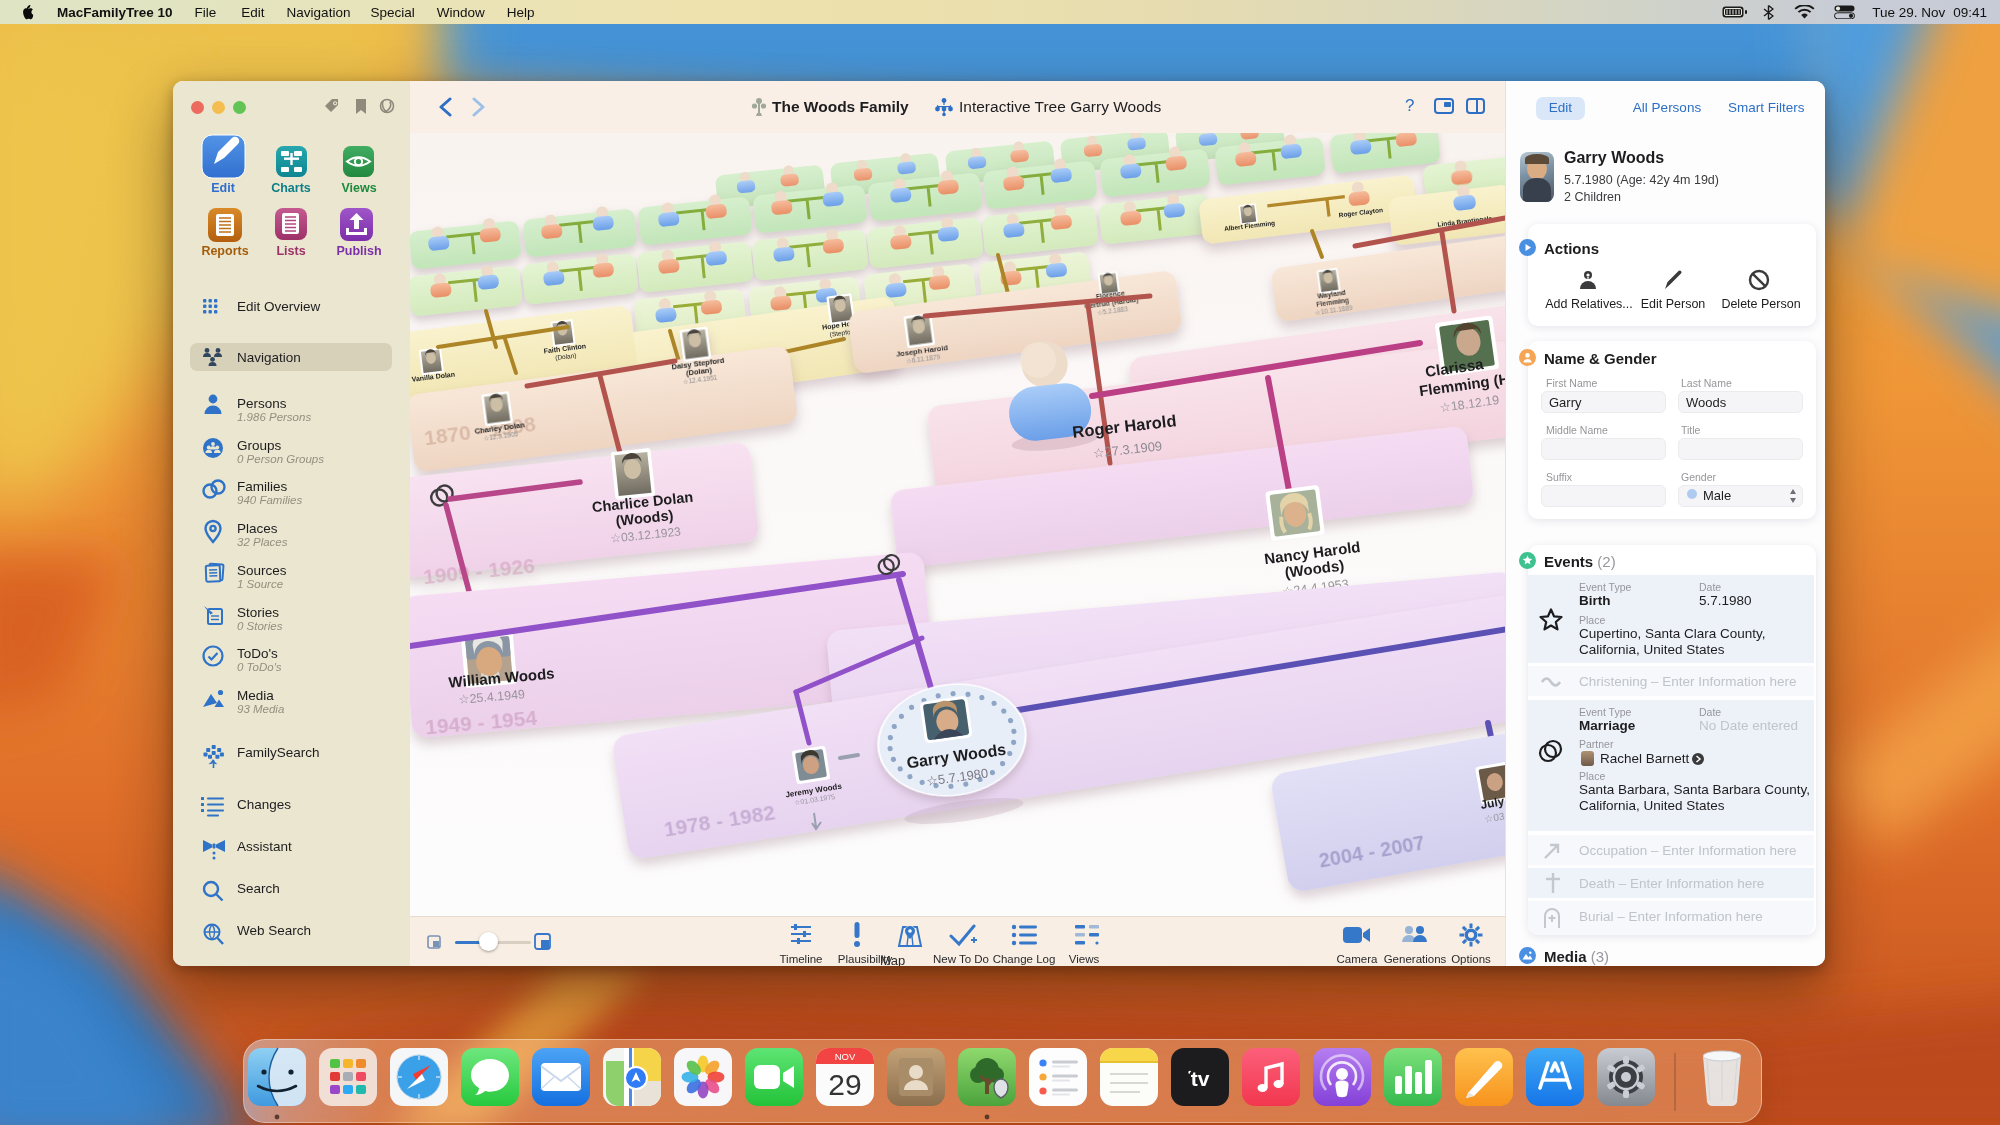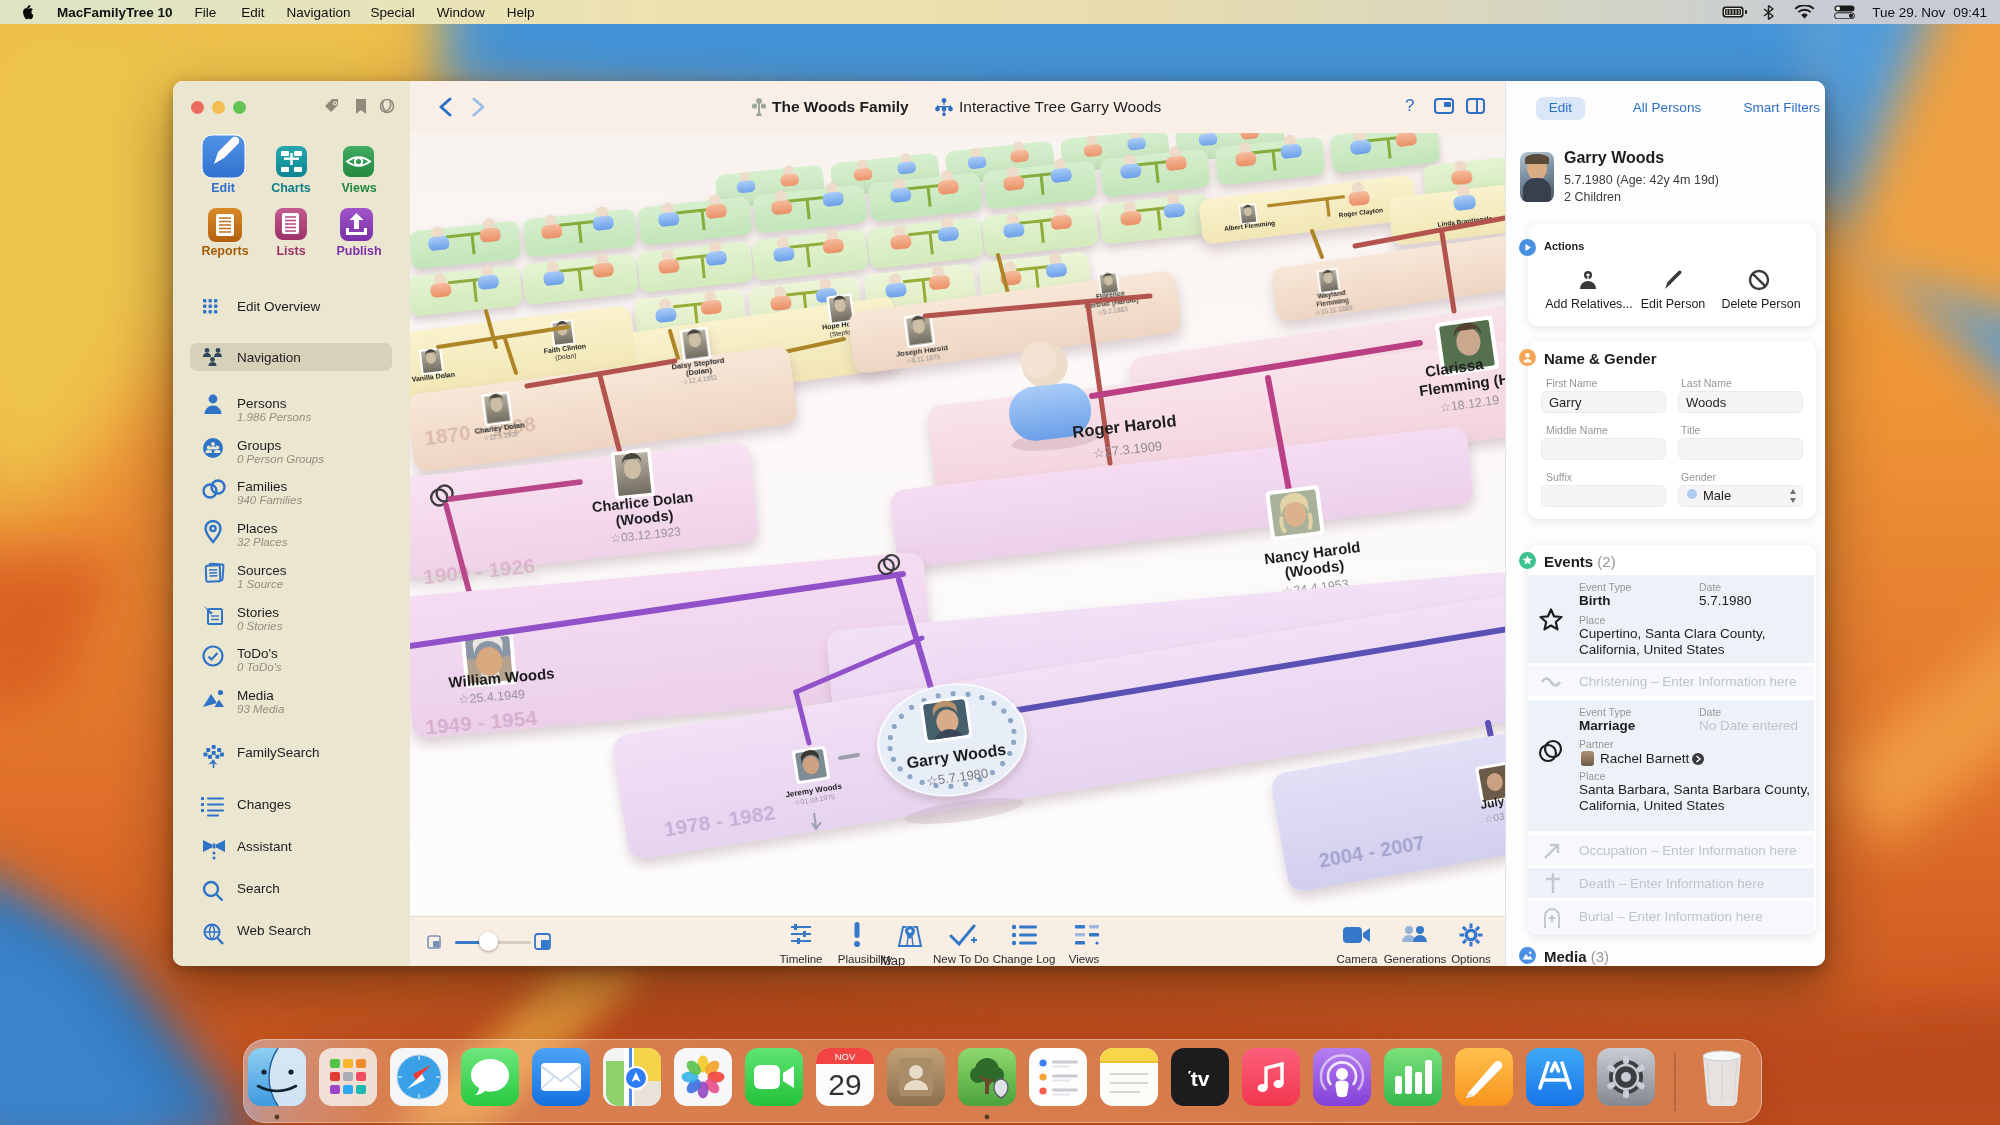--- a/index.html
+++ b/index.html
@@ -979,37 +979,37 @@
           </g>
         </g>
         <circle cx="13" cy="13" r="3" fill="#f8eee3"></circle>
       </svg>
     <div class="abs" style="left:1031px;top:36px;width:60px;text-align:center;font-size:11.5px;color:#2b2b2d">Options</div>
   </div>
   <div id="rpanel" class="abs">
     <div class="abs" style="left:30px;top:16px;width:49px;height:23px;background:#d9e7f9;border-radius:7px"></div>
     <div class="abs" style="left:30px;top:19px;width:49px;text-align:center;font-size:13.5px;color:#2d6fc4">Edit</div>
     <div class="abs" style="left:120px;top:19px;width:82px;text-align:center;font-size:13.5px;color:#2d6fc4">All Persons</div>
-    <div class="abs" style="left:222px;top:19px;width:92px;text-align:right;font-size:13.5px;color:#2d6fc4">Smart Filters</div>
+    <div class="abs" style="left:222px;top:19px;width:92px;text-align:left;font-size:13.5px;color:#2d6fc4">Smart Filters</div>
 
     <div class="abs" style="left:14px;top:71px;width:34px;height:50px;border-radius:8px;background:linear-gradient(160deg,#b9c8d4 0%,#7d93a5 40%,#4a5562 100%);overflow:hidden">
       <div class="abs" style="left:7px;top:6px;width:20px;height:22px;border-radius:50%;background:#d9ac84"></div>
       <div class="abs" style="left:5px;top:2px;width:24px;height:10px;border-radius:50% 50% 0 0;background:#5c4a38"></div>
       <div class="abs" style="left:3px;top:26px;width:28px;height:26px;border-radius:45% 45% 0 0;background:#38404d"></div>
     </div>
     <div class="abs" style="left:58px;top:68px;font-size:16px;font-weight:bold;color:#1d1d1f">Garry Woods</div>
     <div class="abs" style="left:58px;top:92px;font-size:12.5px;color:#3c3c3e">5.7.1980 (Age: 42y 4m 19d)</div>
     <div class="abs" style="left:58px;top:109px;font-size:12.5px;color:#3c3c3e">2 Children</div>
 
     <div class="abs" style="left:22px;top:143px;width:288px;height:102px;background:#fff;border-radius:10px;box-shadow:0 2px 8px rgba(60,60,90,.12)"></div>
     <svg class="abs" style="left:13px;top:158px" width="17" height="17" viewBox="0 0 17 17">
         <circle cx="8.5" cy="8.5" r="8.5" fill="#4a90e2"></circle>
         <path d="M6.5 5 L12 8.5 L6.5 12 Z" fill="#fff"></path>
       </svg>
-    <div class="abs" style="left:38px;top:159px;font-size:11px;font-weight:bold;color:#1d1d1f">Actions</div>
+    <div class="abs" style="left:38px;top:159px;font-size:15px;font-weight:bold;color:#1d1d1f">Actions</div>
     <svg class="abs" style="left:70px;top:188px" width="24" height="23" viewBox="0 0 24 23" fill="#3a3a3c">
         <circle cx="12" cy="6" r="4"></circle>
         <path d="M4 20 a8 8 0 0 1 16 0 Z"></path>
         <circle cx="12" cy="6" r="1.6" fill="#fff"></circle>
         <path d="M11.2 8 h1.6 l-0.8 4 Z" fill="#fff"></path>
       </svg>
     <svg class="abs" style="left:157px;top:188px" width="22" height="22" viewBox="0 0 22 22" fill="#3a3a3c">
         <path d="M2 20 l2.5 -7 l11 -11 a1 1 0 0 1 2.5 2.5 l-11 11 Z"></path>
       </svg>
     <svg class="abs" style="left:242px;top:188px" width="22" height="22" viewBox="0 0 22 22">

